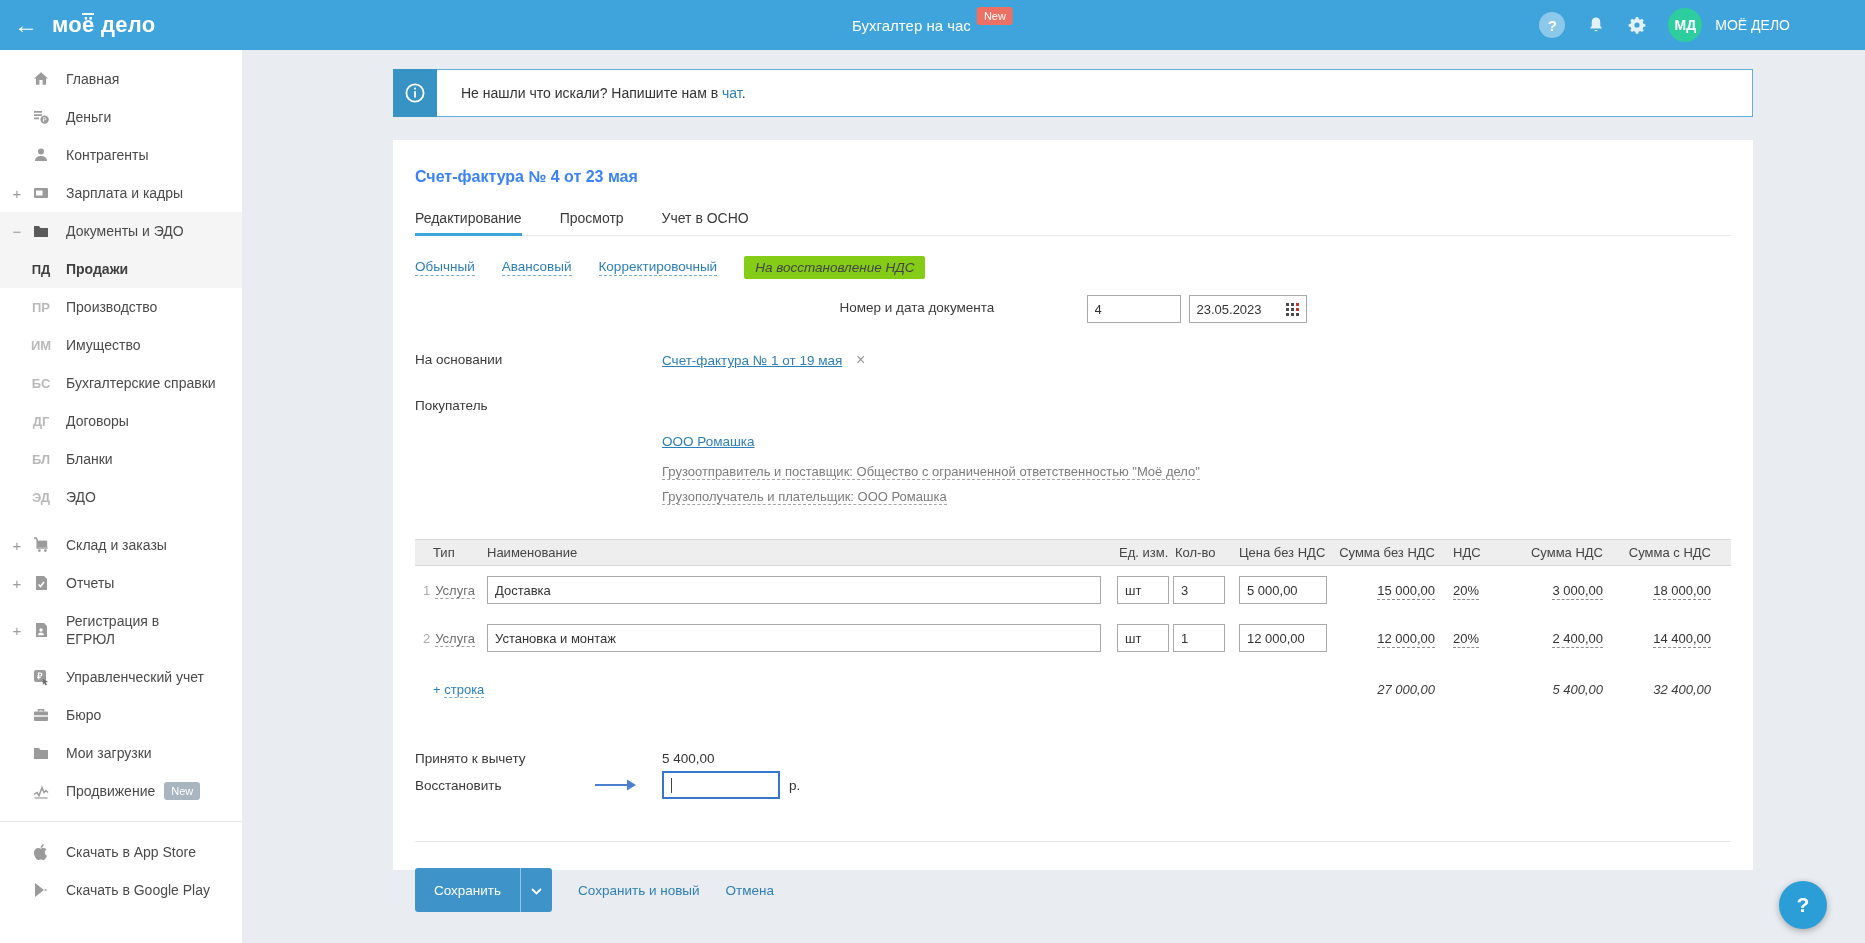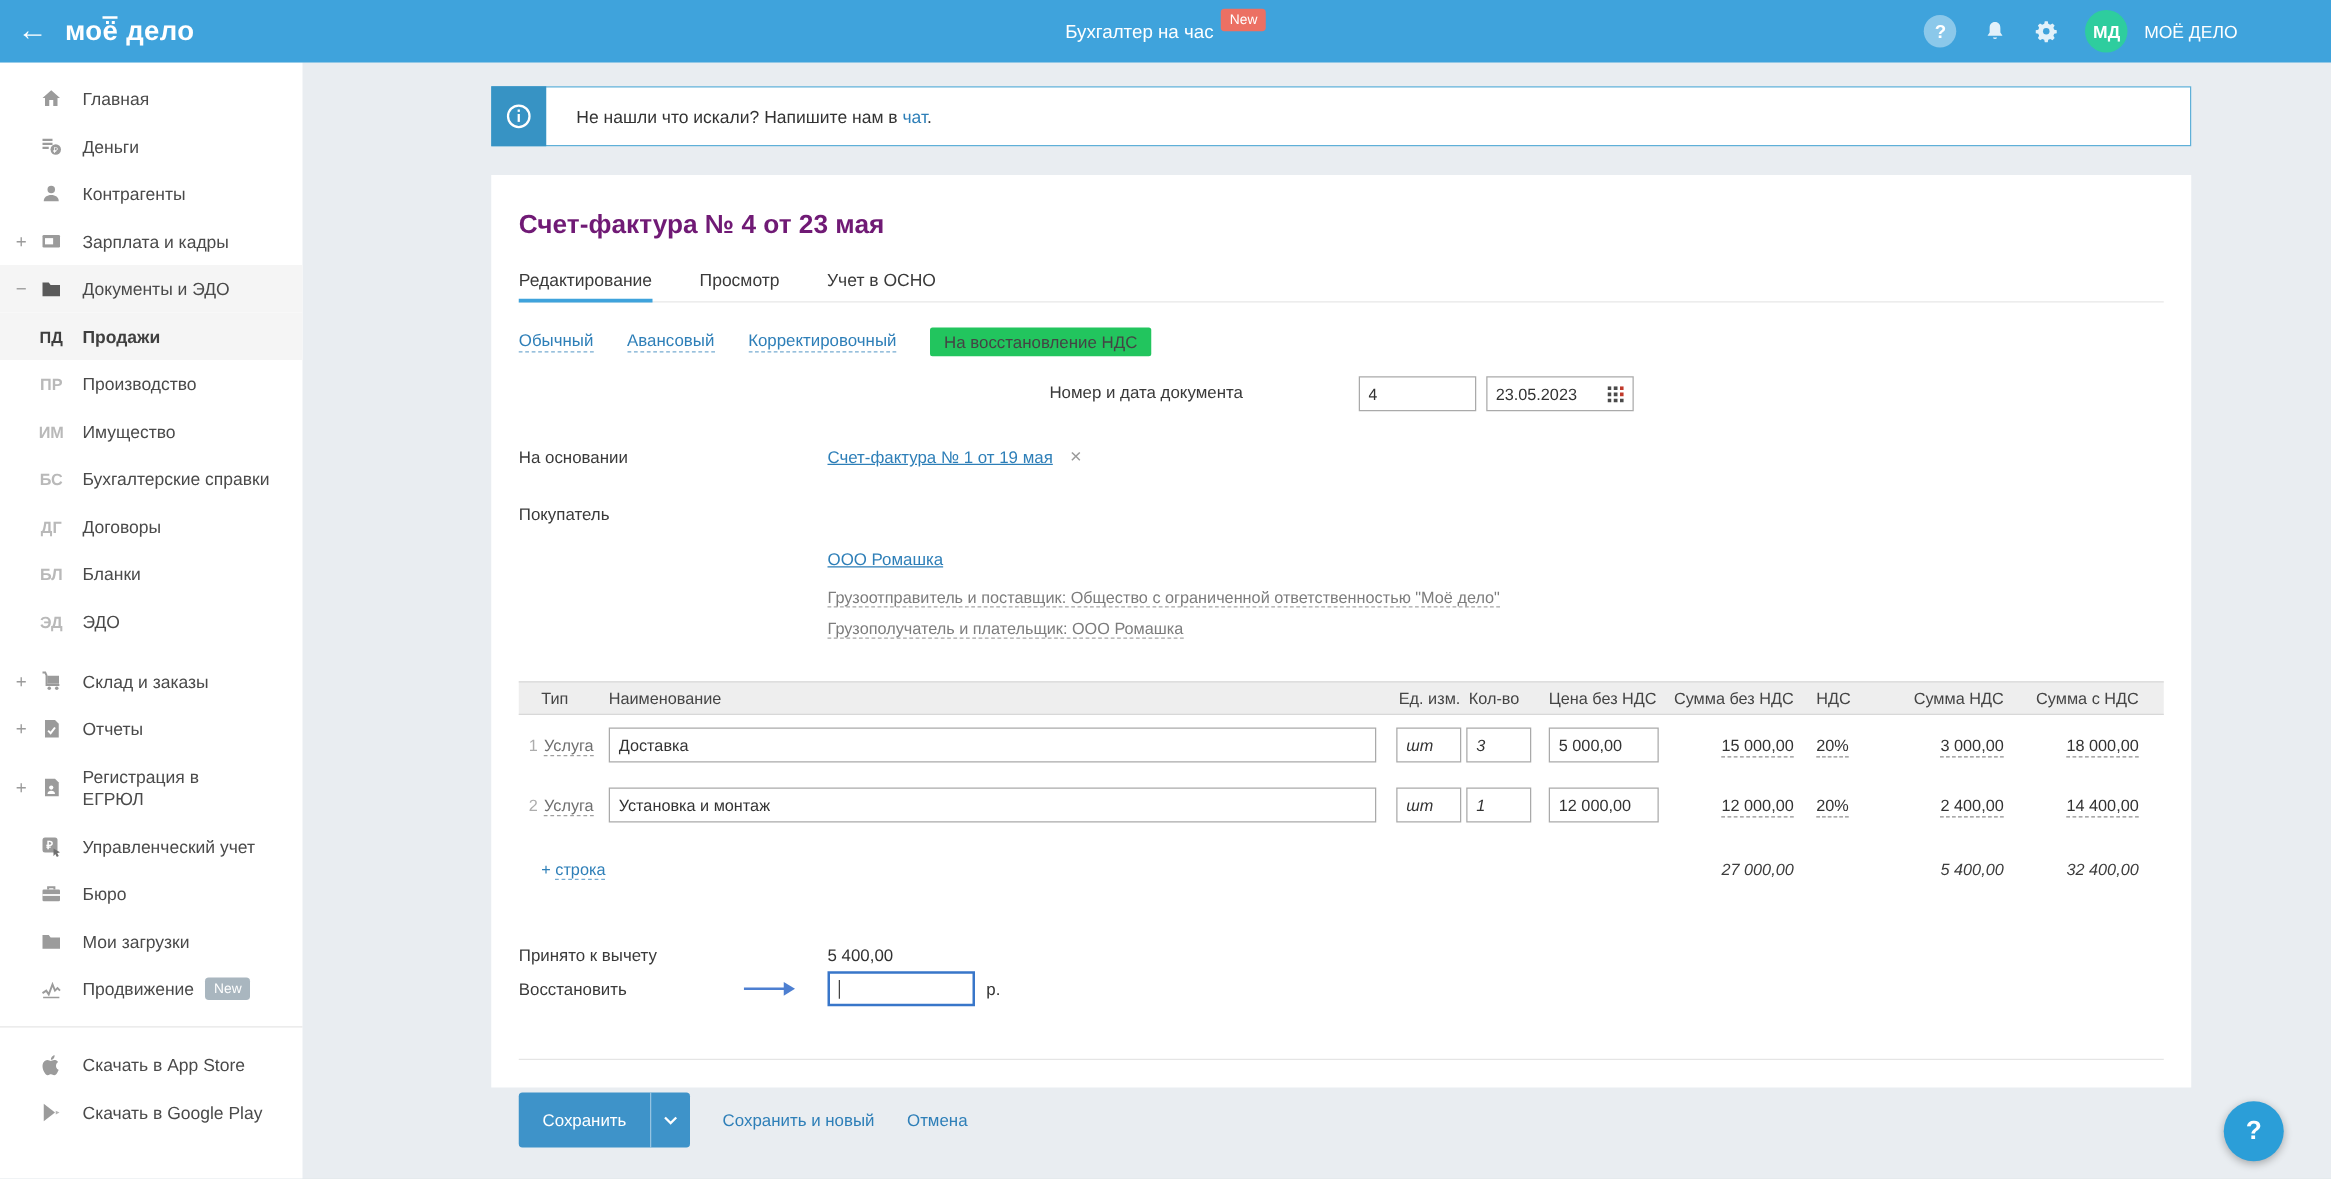--- a/index.html
+++ b/index.html
@@ -64,27 +64,27 @@
     display:flex; align-items:center; justify-content:center;
   }
   .banner-text { margin-left:24px; font-size:14px; color:#333; }
   a.link, .link { color:#2e7fb8; text-decoration:none; cursor:pointer; }
   .link-underline { text-decoration:underline; }
   
   .card {
     position:absolute; left:393px; top:140px; width:1360px; height:730px; background:#fff;
     padding:28px 22px 0;
   }
-  .page-title { font-size:21px; font-weight:bold; color:#701a75; }
+  .page-title { font-size:16px; font-weight:bold; color:#3b82f6; }
   .tabs { display:flex; gap:38px; margin-top:24px; border-bottom:1px solid #e8e8e8; }
   .tab { position:relative; padding-bottom:9px; font-size:14px; color:#3a3a3a; cursor:pointer; }
   .tab.active::after { content:""; position:absolute; left:0; right:0; bottom:-1px; height:3px; background:#3fa3dc; }
   .types-row { display:flex; gap:27px; align-items:center; margin-top:20px; font-size:13.5px; }
   .type-link { color:#2e7fb8; border-bottom:1px dashed rgba(46,127,184,.65); padding-bottom:1px; cursor:pointer; }
-  .type-active { background:#22c55e; color:#444; padding:4px 11px; border-radius:2px; cursor:pointer; }
+  .type-active { background:#84cc16; color:#444; padding:4px 11px; border-radius:2px; cursor:pointer;font-style:italic; }
   .form-row { display:flex; align-items:flex-start; margin-top:24px; font-size:13.5px; }
   .form-row.first { margin-top:16px;justify-content:center; }
   .f-label { width:247px; flex:0 0 247px; padding-top:5px; color:#3a3a3a; }
   input.ctl {
     height:28px; border:1px solid #aaa; font-size:13px; color:#333; padding:0 7px;
     font-family:"Liberation Sans", sans-serif; background:#fff;
   }
   .num-input { width:94px; margin-right:8px; }
   .date-wrap { position:relative; }
   .date-input { width:118px; padding-right:28px; }
@@ -100,21 +100,21 @@
   }
   .c-pl18 { padding-left:18px; }
   .c-pl2 { padding-left:2px; }
   .c-pl10 { padding-left:10px; }
   .c-right { text-align:right; }
   .c-pr20 { padding-right:20px; }
   .tbl-row { padding:10px 0; font-size:13px; }
   .row-num { color:#adadad; padding-left:8px; margin-right:5px; }
   .dashed-type { color:#6f6f6f; border-bottom:1px dashed #a0a0a0; cursor:pointer; }
   .name-input { width:614px; }
-  .small-input { width:52px;font-style:italic; }
+  .small-input { width:52px; }
   .price-input { width:88px; }
   .val-dashed { color:#333; border-bottom:1px dashed #8e8e8e; padding-bottom:1px; cursor:pointer; }
   .totals-line { margin-top:20px; font-size:13px; }
   .add-row { color:#2e7fb8; cursor:pointer; padding-left:18px; white-space:nowrap; }
   .add-row .dash { border-bottom:1px dashed rgba(46,127,184,.65); }
   .total-val { font-style:italic; color:#3c3c3c; }
   
   .deduction { margin-top:54px; font-size:13.5px; }
   .ded-row { display:flex; align-items:center; }
   .ded-row + .ded-row { margin-top:5px; }

